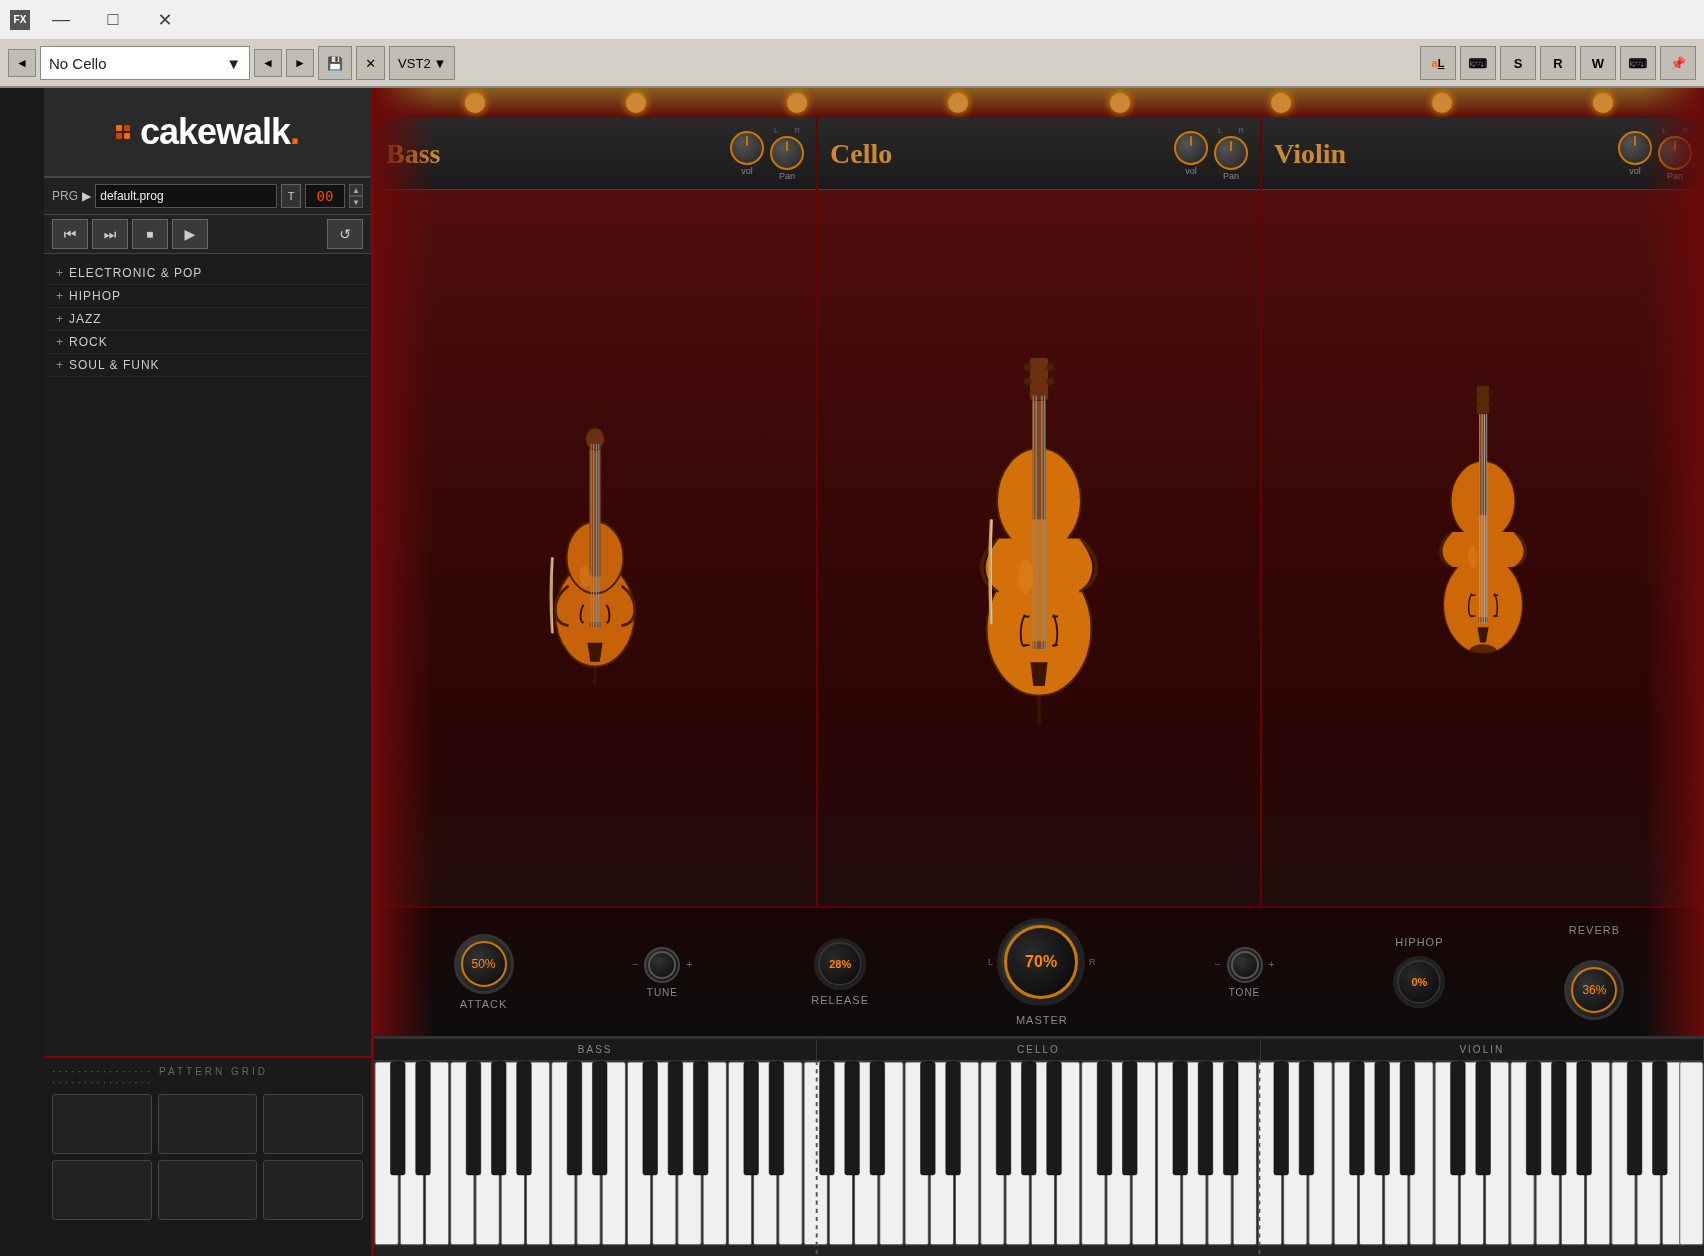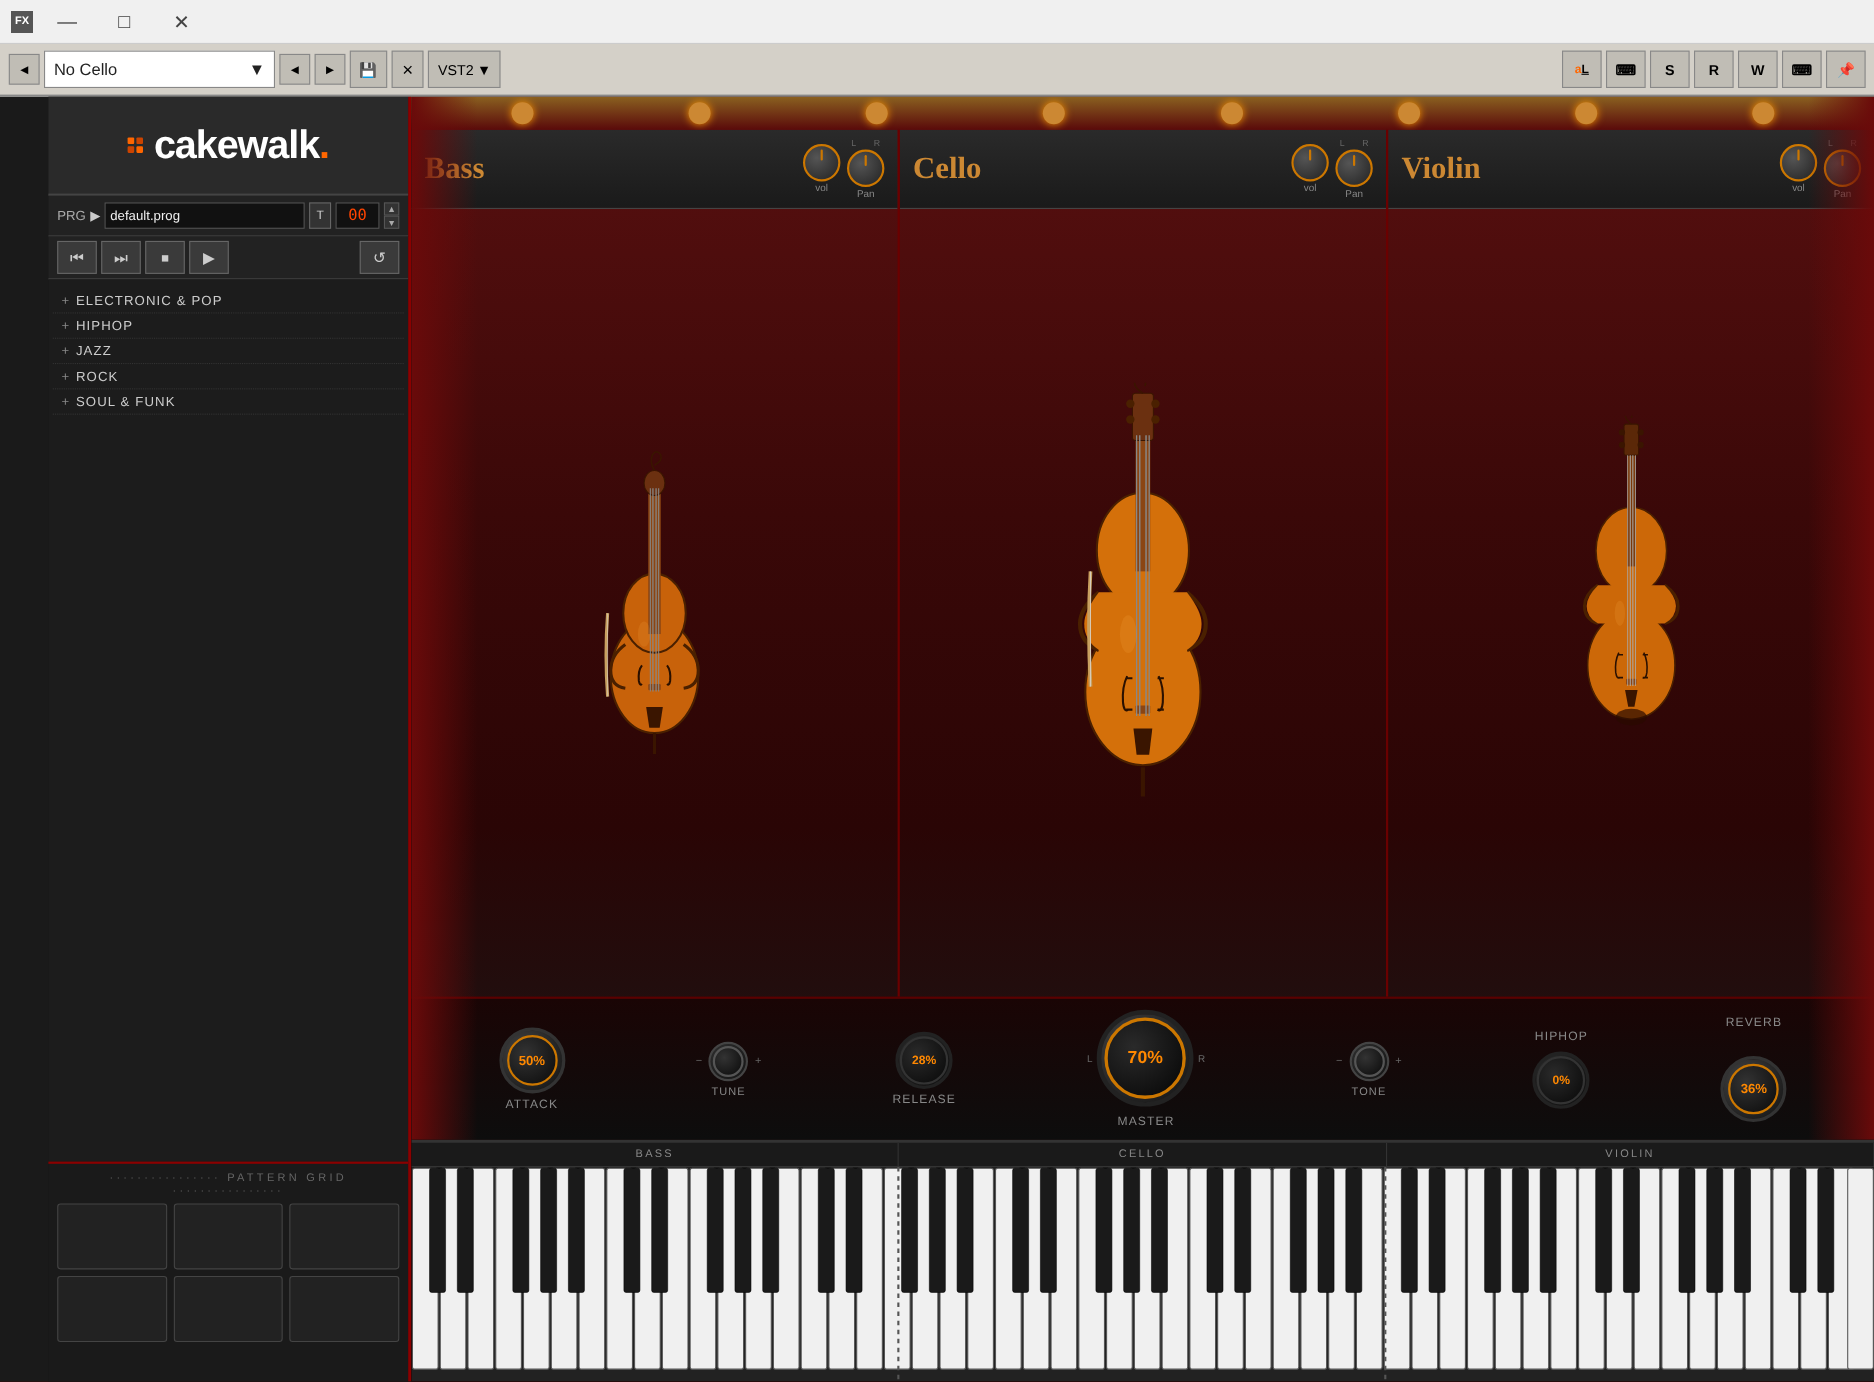--- a/index.html
+++ b/index.html
@@ -157,21 +157,21 @@
     .pattern-grid {
       background: #1a1a1a;
       height: 200px;
       border-top: 2px solid #8b0000;
       padding: 8px;
     }
     .pattern-grid-title {
       color: #666;
       font-size: 10px;
       letter-spacing: 3px;
-      text-align: center;
+      text-align: left;
       margin-bottom: 6px;
     }
     .pattern-buttons {
       display: grid; grid-template-columns: 1fr 1fr 1fr;
       gap: 6px;
     }
     .pattern-btn {
       background: #222; border: 1px solid #444;
       height: 60px; cursor: pointer;
       border-radius: 3px;
@@ -275,21 +275,21 @@
       position: relative;
       cursor: pointer;
     }
     .big-knob-inner {
       position: absolute; inset: 4px;
       border-radius: 50%;
       background: radial-gradient(circle at 35% 35%, #333, #0a0a0a);
       border: 2px solid #cc7700;
       display:flex;align-items:center;justify-content:center;
     }
-    .big-knob-value { color: #ff8800; font-size: 13px; font-weight: bold; }
+    .big-knob-value { color: #ff8800; font-size: 13px; font-weight: normal; }
     .knob-control-label { color: #888; font-size: 11px; letter-spacing: 1px; }
 
     .med-knob {
       width: 52px; height: 52px;
       border-radius: 50%;
       background: radial-gradient(circle at 35% 35%, #333, #0a0a0a);
       border: 3px solid #222;
       position: relative;
       cursor: pointer;
       display:flex;align-items:center;justify-content:center;

